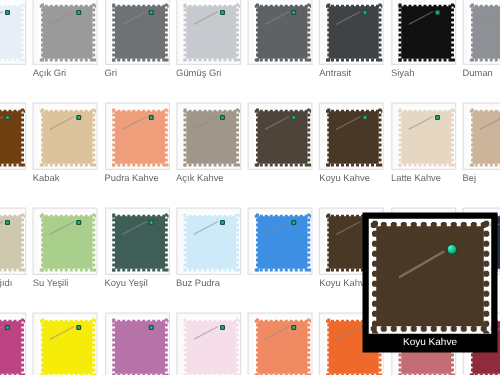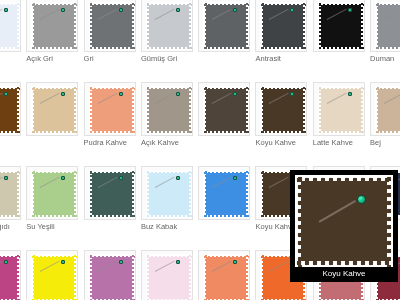--- a/index.html
+++ b/index.html
@@ -236,20 +236,21 @@
     </div>
     <div class="swatch-cell">
       <div class="swatch-card">
         <div class="stamp">
           <div class="stamp-fill" style="background: rgb(17, 17, 17);"></div>
           <div class="perf" style="background-image: radial-gradient(circle, rgb(17, 17, 17) 0px, rgb(17, 17, 17) 1.2px, rgba(0, 0, 0, 0) 1.28px), radial-gradient(circle, rgb(17, 17, 17) 0px, rgb(17, 17, 17) 1.2px, rgba(0, 0, 0, 0) 1.28px), radial-gradient(circle, rgb(17, 17, 17) 0px, rgb(17, 17, 17) 1.2px, rgba(0, 0, 0, 0) 1.28px), radial-gradient(circle, rgb(17, 17, 17) 0px, rgb(17, 17, 17) 1.2px, rgba(0, 0, 0, 0) 1.28px);"></div>
           <div class="thread" style="left: 9px; top: 17px; width: 22px; transform: rotate(-28deg);"></div>
           <div class="pin" style="left: 30px; top: 6px;"></div>
         </div>
       </div>
+      <div class="swatch-label">Siyah</div>
     </div>
     <div class="swatch-cell">
       <div class="swatch-card">
         <div class="stamp">
           <div class="stamp-fill" style="background: rgb(141, 145, 150);"></div>
           <div class="perf" style="background-image: radial-gradient(circle, rgb(141, 145, 150) 0px, rgb(141, 145, 150) 1.2px, rgba(0, 0, 0, 0) 1.28px), radial-gradient(circle, rgb(141, 145, 150) 0px, rgb(141, 145, 150) 1.2px, rgba(0, 0, 0, 0) 1.28px), radial-gradient(circle, rgb(141, 145, 150) 0px, rgb(141, 145, 150) 1.2px, rgba(0, 0, 0, 0) 1.28px), radial-gradient(circle, rgb(141, 145, 150) 0px, rgb(141, 145, 150) 1.2px, rgba(0, 0, 0, 0) 1.28px);"></div>
           <div class="thread" style="left: 9px; top: 17px; width: 22px; transform: rotate(-28deg);"></div>
         </div>
       </div>
       <div class="swatch-label">Duman</div>
@@ -267,20 +268,21 @@
     </div>
     <div class="swatch-cell">
       <div class="swatch-card">
         <div class="stamp">
           <div class="stamp-fill" style="background: rgb(220, 195, 155);"></div>
           <div class="perf" style="background-image: radial-gradient(circle, rgb(220, 195, 155) 0px, rgb(220, 195, 155) 1.2px, rgba(0, 0, 0, 0) 1.28px), radial-gradient(circle, rgb(220, 195, 155) 0px, rgb(220, 195, 155) 1.2px, rgba(0, 0, 0, 0) 1.28px), radial-gradient(circle, rgb(220, 195, 155) 0px, rgb(220, 195, 155) 1.2px, rgba(0, 0, 0, 0) 1.28px), radial-gradient(circle, rgb(220, 195, 155) 0px, rgb(220, 195, 155) 1.2px, rgba(0, 0, 0, 0) 1.28px);"></div>
           <div class="thread" style="left: 9px; top: 17px; width: 22px; transform: rotate(-28deg);"></div>
           <div class="pin" style="left: 30px; top: 6px;"></div>
         </div>
       </div>
+      <div class="swatch-label">Kabak</div>
     </div>
     <div class="swatch-cell">
       <div class="swatch-card">
         <div class="stamp">
           <div class="stamp-fill" style="background: rgb(239, 158, 124);"></div>
           <div class="perf" style="background-image: radial-gradient(circle, rgb(239, 158, 124) 0px, rgb(239, 158, 124) 1.2px, rgba(0, 0, 0, 0) 1.28px), radial-gradient(circle, rgb(239, 158, 124) 0px, rgb(239, 158, 124) 1.2px, rgba(0, 0, 0, 0) 1.28px), radial-gradient(circle, rgb(239, 158, 124) 0px, rgb(239, 158, 124) 1.2px, rgba(0, 0, 0, 0) 1.28px), radial-gradient(circle, rgb(239, 158, 124) 0px, rgb(239, 158, 124) 1.2px, rgba(0, 0, 0, 0) 1.28px);"></div>
           <div class="thread" style="left: 9px; top: 17px; width: 22px; transform: rotate(-28deg);"></div>
           <div class="pin" style="left: 30px; top: 6px;"></div>
         </div>
       </div>
@@ -363,31 +365,32 @@
     </div>
     <div class="swatch-cell">
       <div class="swatch-card">
         <div class="stamp">
           <div class="stamp-fill" style="background: rgb(63, 94, 87);"></div>
           <div class="perf" style="background-image: radial-gradient(circle, rgb(63, 94, 87) 0px, rgb(63, 94, 87) 1.2px, rgba(0, 0, 0, 0) 1.28px), radial-gradient(circle, rgb(63, 94, 87) 0px, rgb(63, 94, 87) 1.2px, rgba(0, 0, 0, 0) 1.28px), radial-gradient(circle, rgb(63, 94, 87) 0px, rgb(63, 94, 87) 1.2px, rgba(0, 0, 0, 0) 1.28px), radial-gradient(circle, rgb(63, 94, 87) 0px, rgb(63, 94, 87) 1.2px, rgba(0, 0, 0, 0) 1.28px);"></div>
           <div class="thread" style="left: 9px; top: 17px; width: 22px; transform: rotate(-28deg);"></div>
           <div class="pin" style="left: 30px; top: 6px;"></div>
         </div>
       </div>
+      <div class="swatch-label">Koyu Yeşil</div>
     </div>
     <div class="swatch-cell">
       <div class="swatch-card">
         <div class="stamp">
           <div class="stamp-fill" style="background: rgb(205, 234, 248);"></div>
           <div class="perf" style="background-image: radial-gradient(circle, rgb(205, 234, 248) 0px, rgb(205, 234, 248) 1.2px, rgba(0, 0, 0, 0) 1.28px), radial-gradient(circle, rgb(205, 234, 248) 0px, rgb(205, 234, 248) 1.2px, rgba(0, 0, 0, 0) 1.28px), radial-gradient(circle, rgb(205, 234, 248) 0px, rgb(205, 234, 248) 1.2px, rgba(0, 0, 0, 0) 1.28px), radial-gradient(circle, rgb(205, 234, 248) 0px, rgb(205, 234, 248) 1.2px, rgba(0, 0, 0, 0) 1.28px);"></div>
           <div class="thread" style="left: 9px; top: 17px; width: 22px; transform: rotate(-28deg);"></div>
           <div class="pin" style="left: 30px; top: 6px;"></div>
         </div>
       </div>
-      <div class="swatch-label">Buz Kabak</div>
+      <div class="swatch-label">Buz Pudra</div>
     </div>
     <div class="swatch-cell">
       <div class="swatch-card">
         <div class="stamp">
           <div class="stamp-fill" style="background: rgb(61, 143, 227);"></div>
           <div class="perf" style="background-image: radial-gradient(circle, rgb(61, 143, 227) 0px, rgb(61, 143, 227) 1.2px, rgba(0, 0, 0, 0) 1.28px), radial-gradient(circle, rgb(61, 143, 227) 0px, rgb(61, 143, 227) 1.2px, rgba(0, 0, 0, 0) 1.28px), radial-gradient(circle, rgb(61, 143, 227) 0px, rgb(61, 143, 227) 1.2px, rgba(0, 0, 0, 0) 1.28px), radial-gradient(circle, rgb(61, 143, 227) 0px, rgb(61, 143, 227) 1.2px, rgba(0, 0, 0, 0) 1.28px);"></div>
           <div class="thread" style="left: 9px; top: 17px; width: 22px; transform: rotate(-28deg);"></div>
           <div class="pin" style="left: 30px; top: 6px;"></div>
         </div>
       </div>

